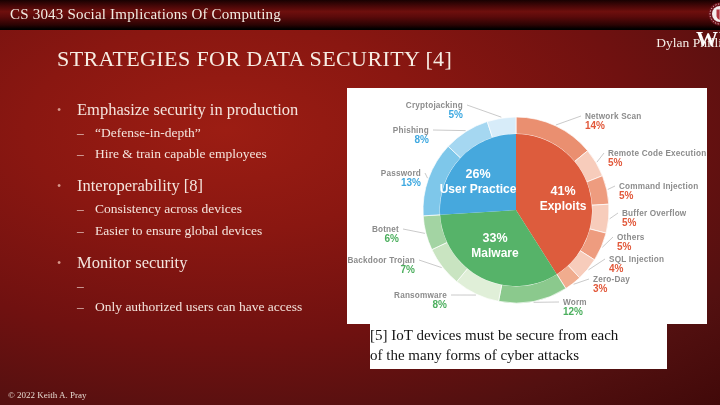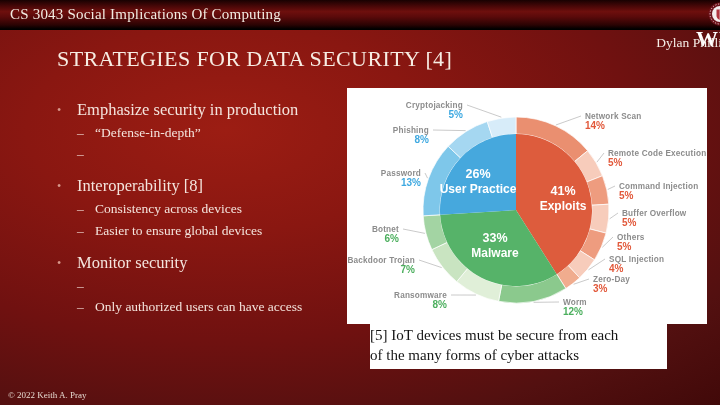--- a/index.html
+++ b/index.html
@@ -66,20 +66,21 @@
       <div class="li1">
         <span class="dot">•</span>
         <span>Emphasize security in production</span>
       </div>
       <div class="li2">
         <span class="dash">–</span>
         <span>“Defense-in-depth”</span>
       </div>
       <div class="li2">
         <span class="dash">–</span>
+        <span>Hire &amp; train capable employees</span>
       </div>
     </div>
     <div class="group">
       <div class="li1">
         <span class="dot">•</span>
         <span>Interoperability [8]</span>
       </div>
       <div class="li2">
         <span class="dash">–</span>
         <span>Consistency across devices</span>

